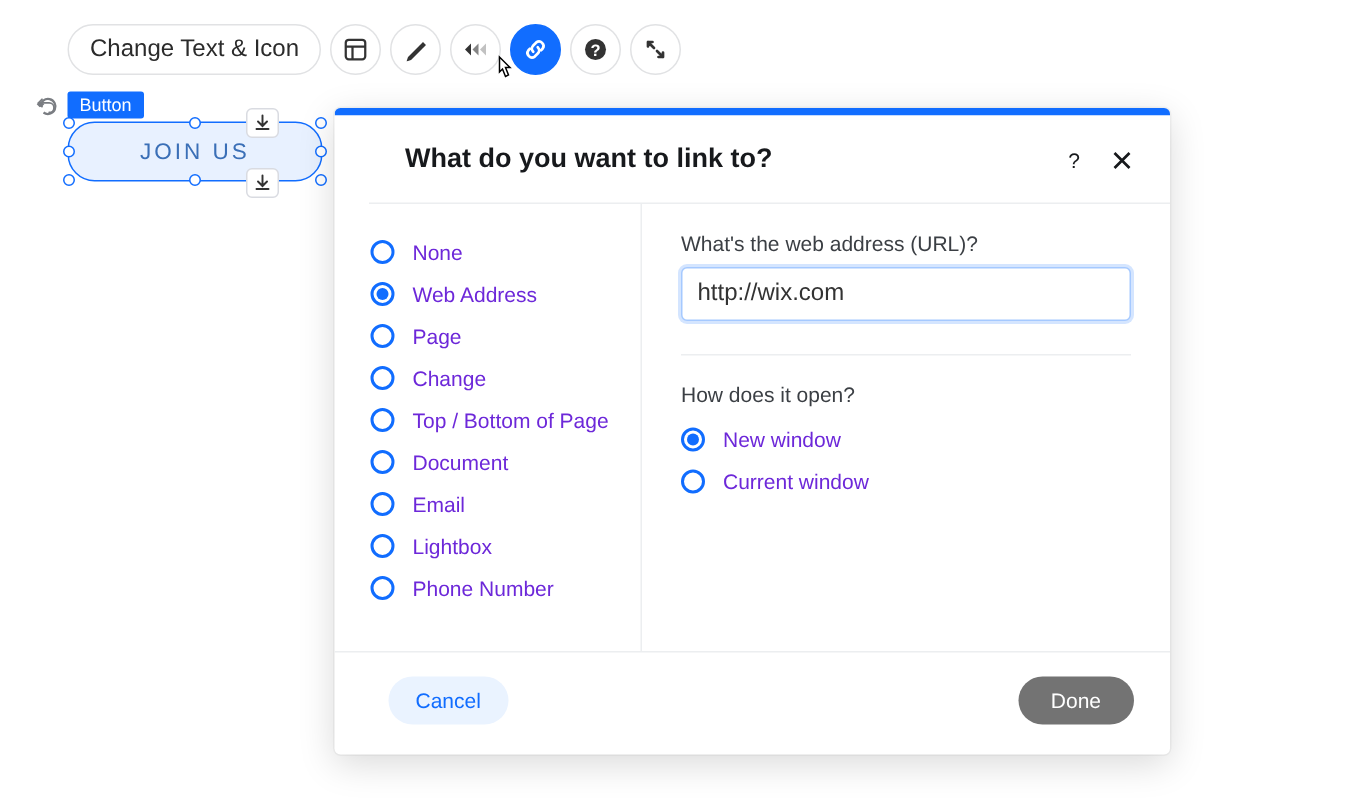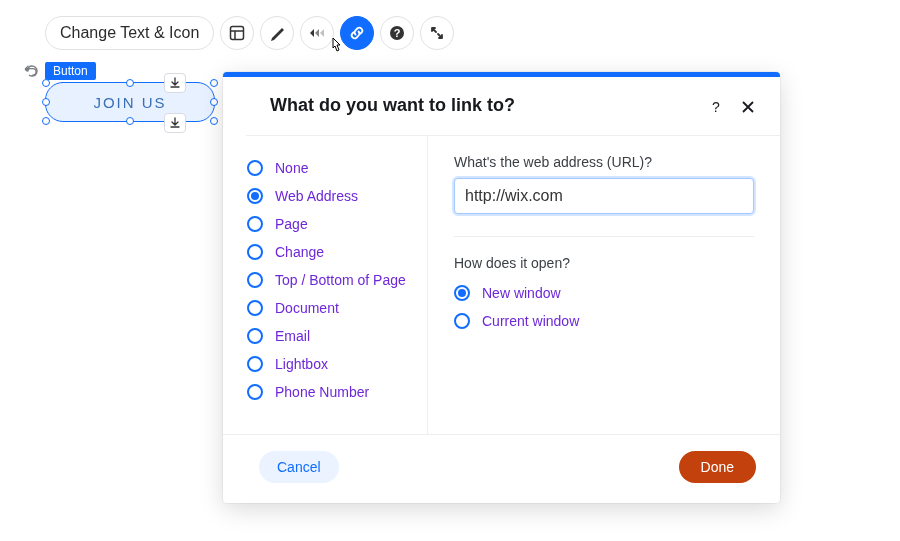--- a/index.html
+++ b/index.html
@@ -242,21 +242,21 @@
     background: #eaf3ff;
     color: #116dff;
     border: none;
     border-radius: 16px;
     height: 32px;
     padding: 0 18px;
     font-size: 14px;
     cursor: pointer;
   }
   .btn-done {
-    background: #c2410c;
+    background: #737373;
     color: #fff;
     border: none;
     border-radius: 16px;
     height: 32px;
     padding: 0 22px;
     font-size: 14px;
     cursor: pointer;
   }
 </style>
 </head>

